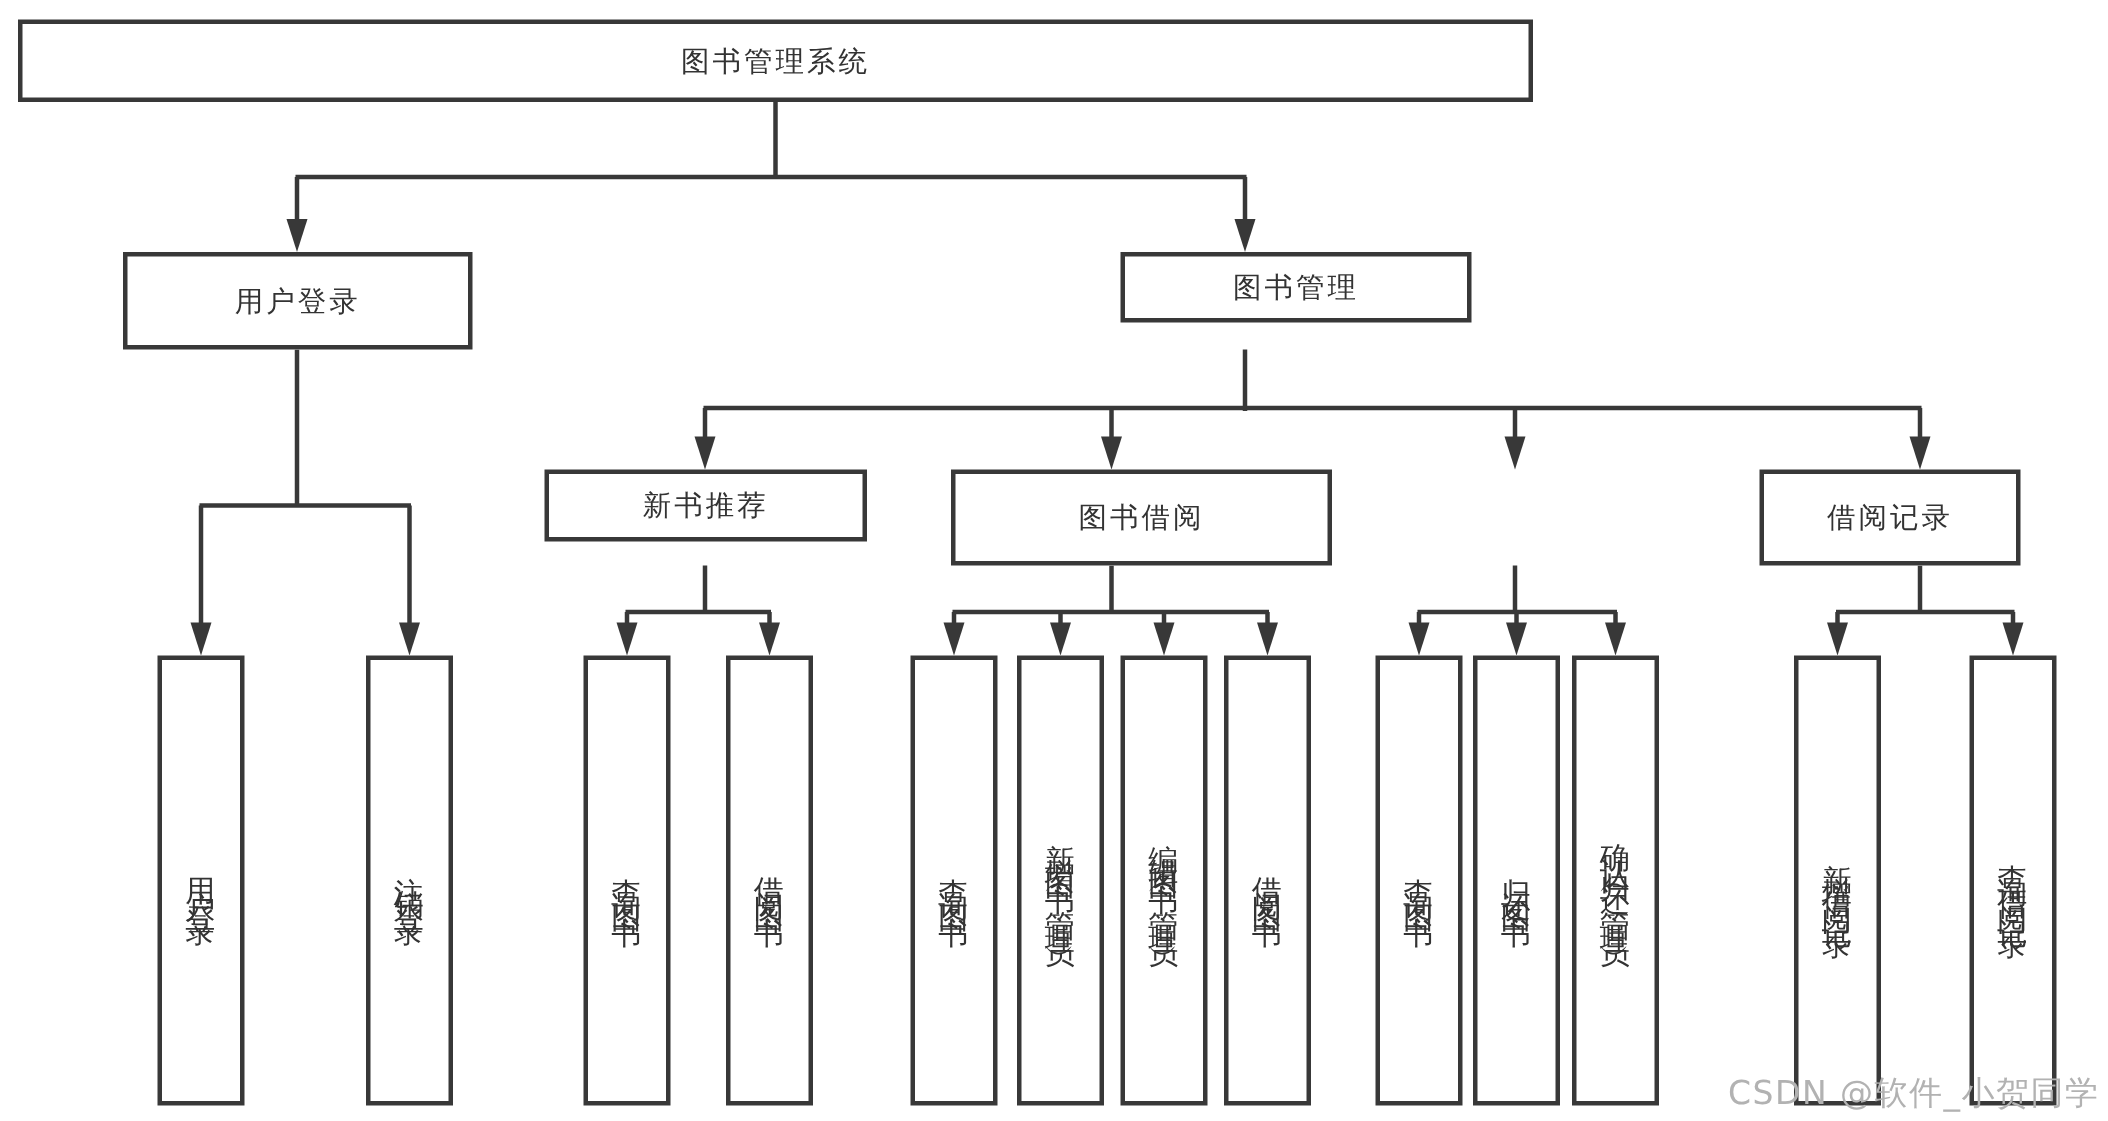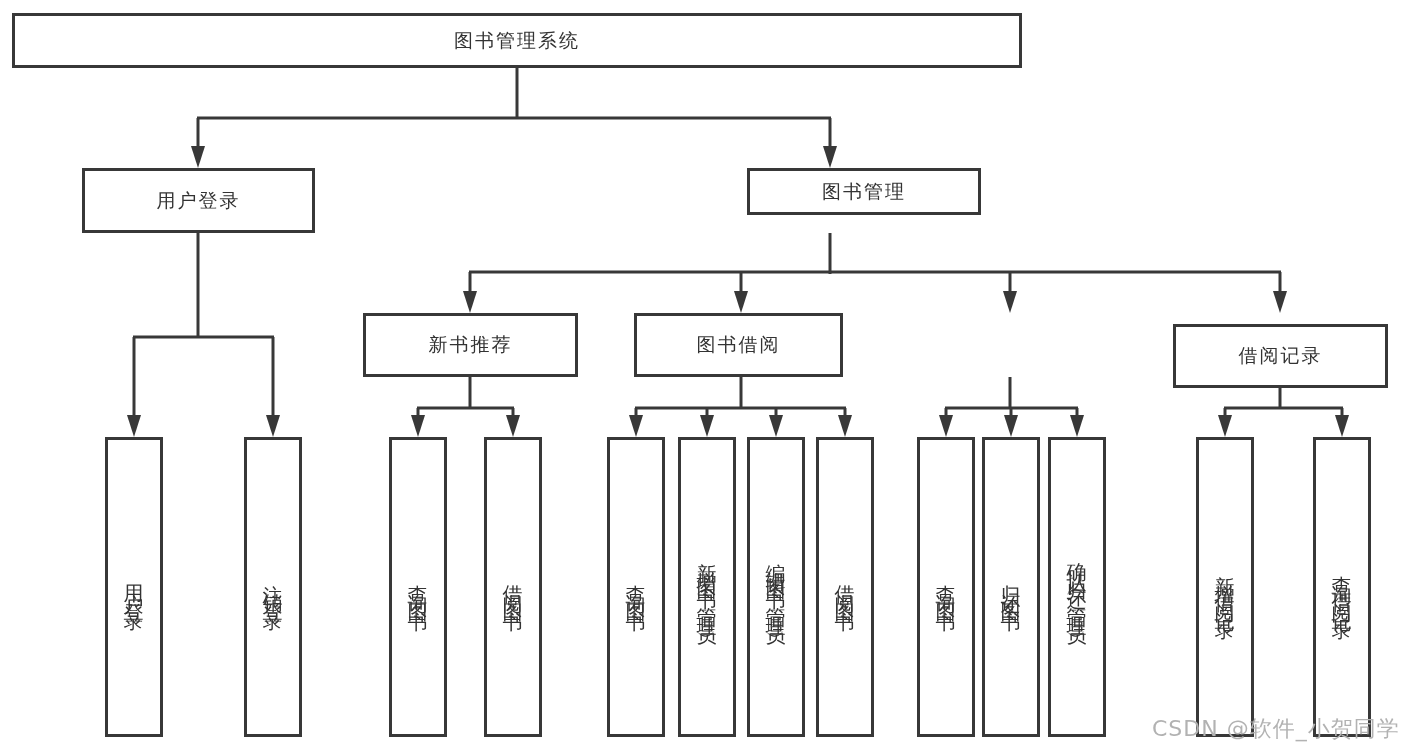--- a/index.html
+++ b/index.html
@@ -104,23 +104,23 @@
       <polygon points="1218,415 1232,415 1225,437"></polygon>
       <line x1="1342" y1="408" x2="1342" y2="421"></line>
       <polygon points="1335,415 1349,415 1342,437"></polygon>
     </svg>
 
   <div class="node h-node" style="left:12px;top:13px;width:1010px;height:55px;">图书管理系统</div>
 
   <div class="node h-node" style="left:82px;top:168px;width:233px;height:65px;">用户登录</div>
   <div class="node h-node" style="left:713px;top:168px;width:234px;height:47px;margin-left:34px;">图书管理</div>
 
-  <div class="node h-node" style="left:363px;top:313px;width:215px;height:64px;">新书推荐</div>
-  <div class="node h-node" style="left:634px;top:313px;width:209px;height:64px;">图书借阅</div>
-  <div class="node h-node" style="left:1173px;top:324px;width:215px;height:64px;">借阅记录</div>
+  <div class="node h-node" style="left:363px;top:313px;width:215px;height:48px;">新书推荐</div>
+  <div class="node h-node" style="left:634px;top:313px;width:254px;height:64px;">图书借阅</div>
+  <div class="node h-node" style="left:1173px;top:313px;width:174px;height:64px;">借阅记录</div>
 
   <div class="node leaf" style="left:105px;top:437px;width:58px;height:300px;">用户登录</div>
   <div class="node leaf" style="left:244px;top:437px;width:58px;height:300px;">注销登录</div>
 
   <div class="node leaf" style="left:389px;top:437px;width:58px;height:300px;">查询图书</div>
   <div class="node leaf" style="left:484px;top:437px;width:58px;height:300px;">借阅图书</div>
 
   <div class="node leaf" style="left:607px;top:437px;width:58px;height:300px;">查询图书</div>
   <div class="node leaf" style="left:678px;top:437px;width:58px;height:300px;">新增图书（管理员）</div>
   <div class="node leaf" style="left:747px;top:437px;width:58px;height:300px;">编辑图书（管理员）</div>

